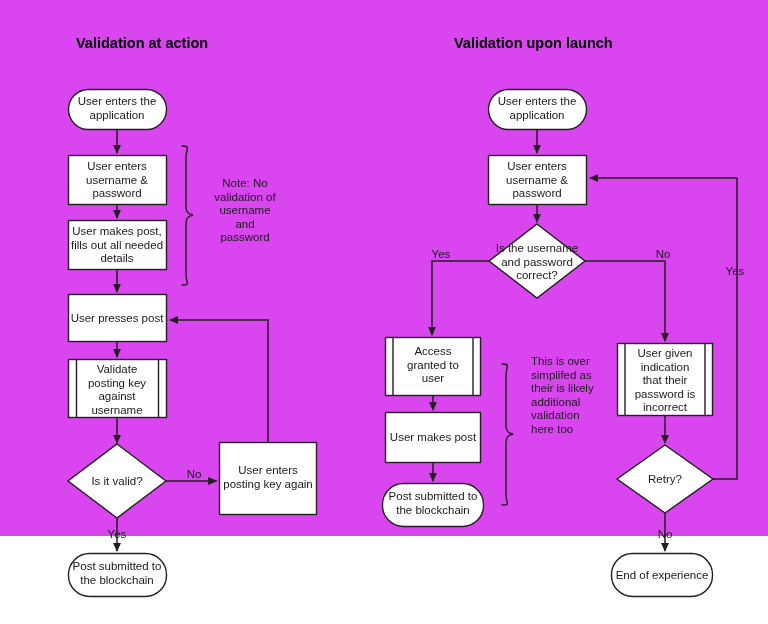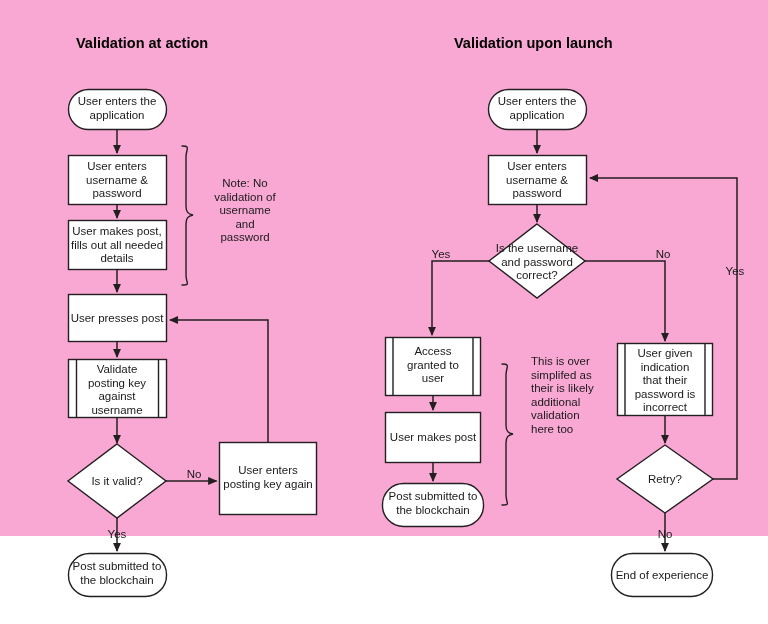--- a/index.html
+++ b/index.html
@@ -11,21 +11,21 @@
   body {
     width: 768px;
     height: 624px;
     overflow: hidden;
     font-family: "Liberation Sans", sans-serif;
   }
   #canvas {
     position: relative;
     width: 768px;
     height: 536px;
-    background: #f9a8d4;
+    background: #d946ef;
   }
   svg.flow {
     position: absolute;
     left: 0;
     top: 0;
     width: 768px;
     height: 624px;
   }
   .shape {
     fill: #ffffff;

